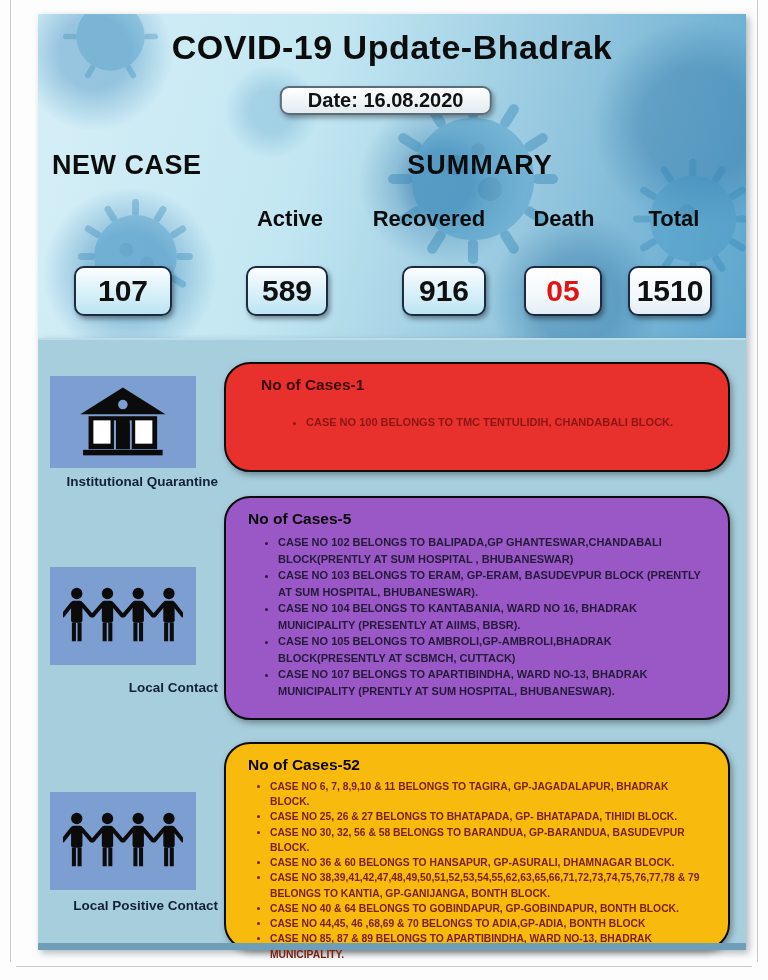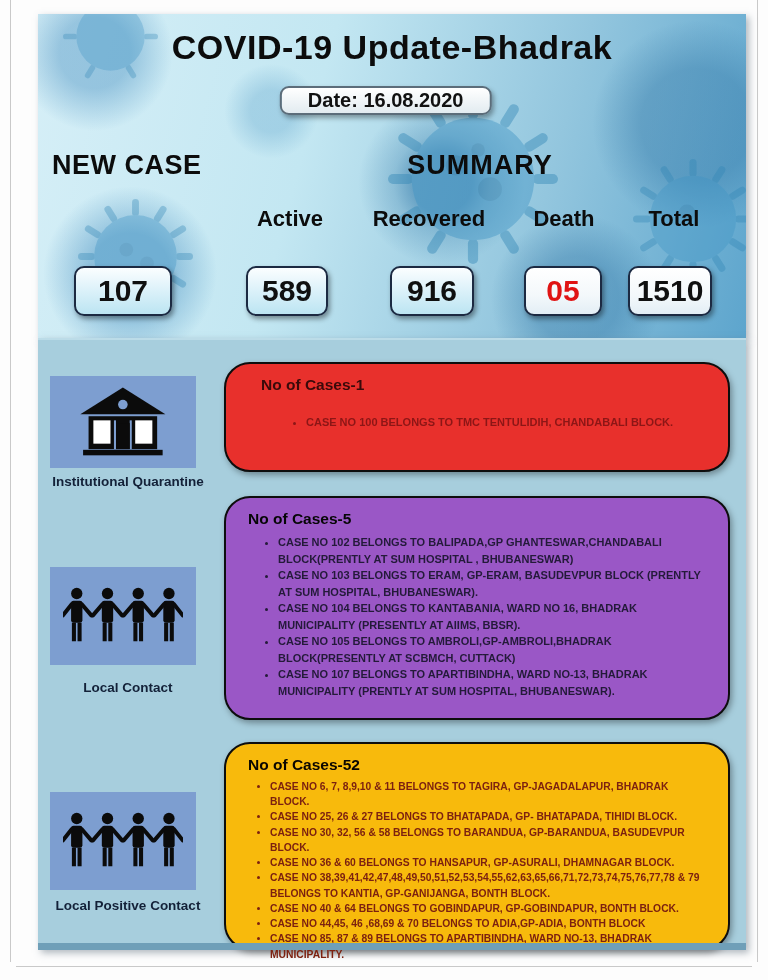--- a/index.html
+++ b/index.html
@@ -44,41 +44,41 @@
   #h-recovered { left:318px; width:146px; }
   #h-death     { left:476px; width:100px; }
   #h-total     { left:586px; width:100px; }
 
   .stat-box { position:absolute; z-index:1; top:252px; height:50px; border:2px solid #1c2a42;
            border-radius:10px; background:linear-gradient(180deg,#fbfeff 0%,#def2fa 45%,#bce5f2 100%);
            box-shadow:2px 3px 5px rgba(0,0,0,.4); font-size:30px; font-weight:800;
            text-align:center; line-height:46px; color:#101010; }
   #b-new       { left:36px;  width:98px; }
   #b-active    { left:208px; width:82px; }
-  #b-recovered { left:352px; width:84px; }
+  #b-recovered { left:364px; width:84px; }
   #b-death     { left:486px; width:78px;
                  background:linear-gradient(180deg,#ffffff 0%,#f3f8fb 60%,#e3eef5 100%); }
   #b-death .num { color:#e01414; }
   #b-total     { left:590px; width:84px;
                  background:linear-gradient(180deg,#ffffff 0%,#f3f8fb 60%,#e3eef5 100%); }
 
   
   .lower { position:relative; height:612px; background:#a7cedd;
            box-shadow:3px 3px 7px rgba(100,115,130,.5); border-top:2px solid #bcdce8; }
   .lower::after { content:""; position:absolute; left:0; right:0; bottom:0; height:7px;
            background:#6f9fb8; }
 
   .tile { position:absolute; left:12px; width:146px; background:#7d9ed0;
           display:flex; align-items:center; justify-content:center; }
   #tile-1 { top:36px;  height:92px; }
   #tile-2 { top:227px; height:98px; }
   #tile-3 { top:452px; height:98px; }
   .tile svg { width:82%; height:82%; }
 
-  .tile-label { position:absolute; left:0; width:180px; text-align:center;
+  .tile-label { position:absolute; left:0; width:180px; text-align:right;
           font-size:13.5px; font-weight:700; color:#132138; }
   #label-1 { top:134px; } #label-2 { top:340px; } #label-3 { top:558px; }
 
   .case-box { position:absolute; left:186px; width:506px; border:2.5px solid #0d0d0d;
           border-radius:26px; padding:12px 22px; box-shadow:2px 3px 6px rgba(0,0,0,.35); }
   #box-red    { top:22px;  height:110px; background:#e8302c; }
   #box-purple { top:156px; height:224px; background:#9a57c6; }
   #box-yellow { top:402px; height:208px; background:#f8ba0c; }
 
   .case-heading { font-size:15.5px; font-weight:800; }

